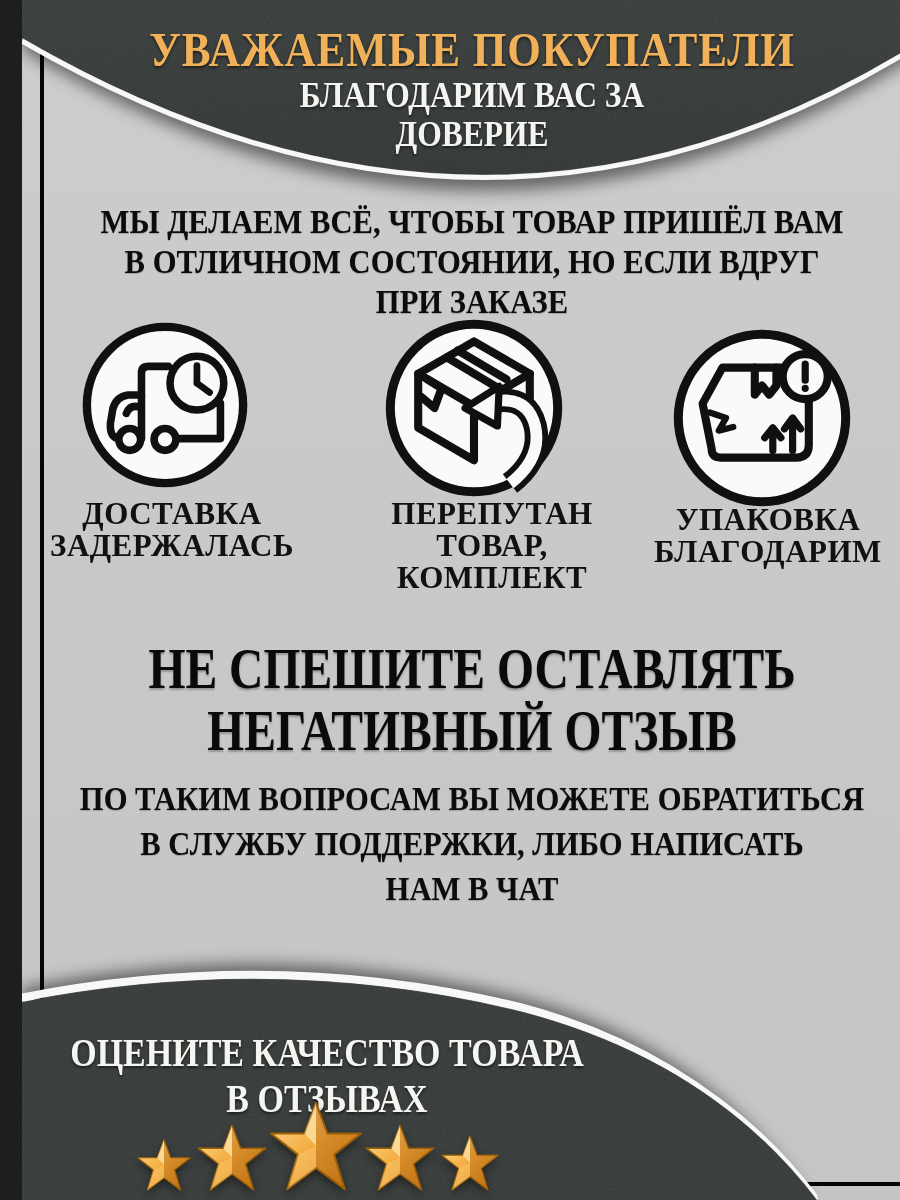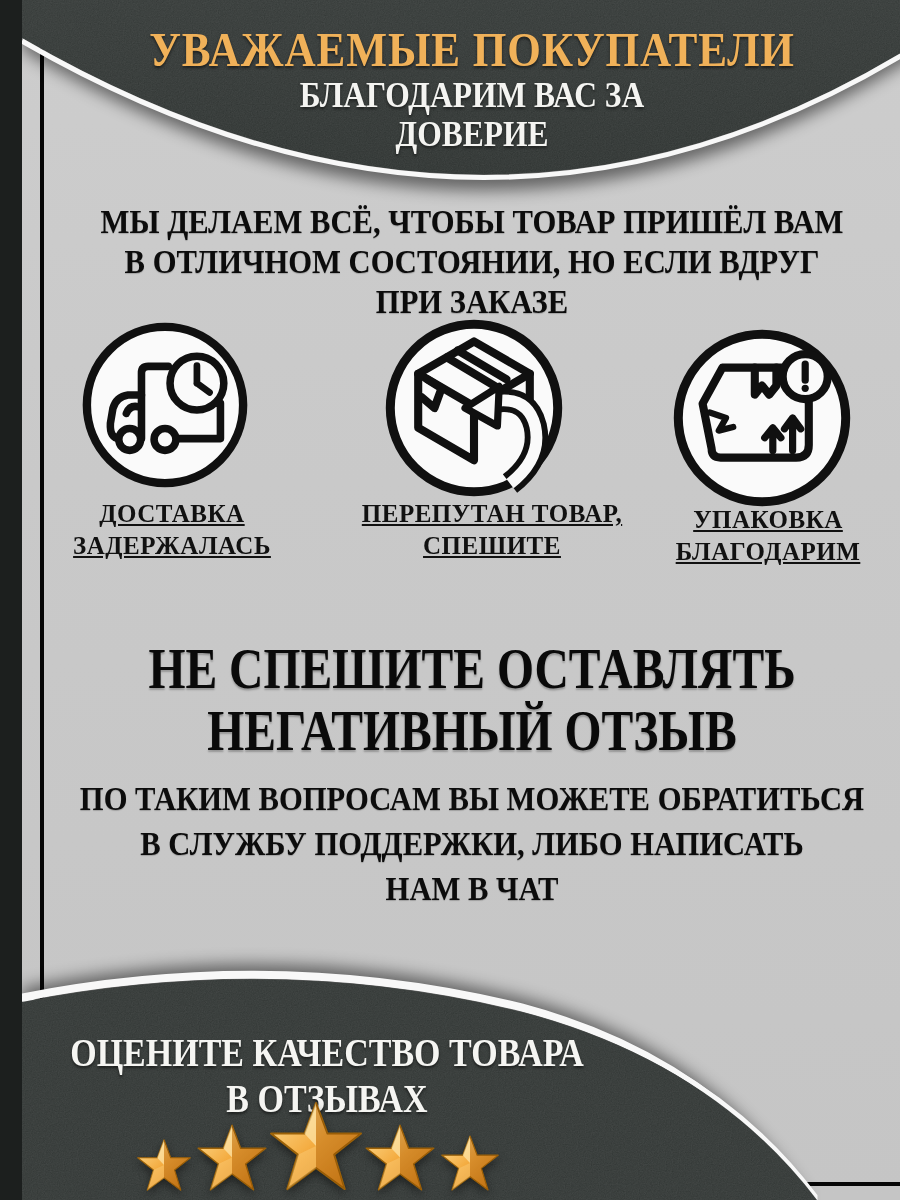--- a/index.html
+++ b/index.html
@@ -20,21 +20,21 @@
   .cond{transform:scaleX(0.9);transform-origin:50% 50%;}
   .cond85{transform:scaleX(0.85);transform-origin:50% 50%;}
   .gold-title{top:22px;font-size:48px;letter-spacing:1px;color:#f0b159;
     text-shadow:0 2px 3px rgba(0,0,0,0.55);}
   .white-sub{top:76px;font-size:35px;line-height:39px;color:#f4f4f1;
     text-shadow:0 2px 3px rgba(0,0,0,0.5);}
   .intro{top:202px;font-size:34px;line-height:40px;color:#0c0c0c;
     text-shadow:0 1px 1px rgba(0,0,0,0.2);}
   .icon-svg{position:absolute;z-index:5;}
   .issue-label{position:absolute;z-index:5;text-align:center;font-weight:700;
-    font-size:25px;line-height:32px;color:#111;letter-spacing:0.5px;text-decoration:underline;}
+    font-size:31px;line-height:32px;color:#111;letter-spacing:0.5px;}
   .lbl-1{left:20px;top:498px;width:260px;}
   .lbl-2{left:315px;top:498px;width:310px;}
   .lbl-3{left:612px;top:504px;width:268px;}
   .warn-head{top:638px;font-size:56px;line-height:62px;color:#0a0a0a;
     text-shadow:0 2px 2px rgba(0,0,0,0.25);}
   .warn-body{top:776px;font-size:34px;line-height:45px;color:#0c0c0c;
     text-shadow:0 1px 1px rgba(0,0,0,0.2);}
   .footer-head{top:1030px;width:610px;font-size:40px;line-height:46px;color:#f5f5f2;
     text-shadow:0 2px 3px rgba(0,0,0,0.55);}
   .stars-row{
@@ -149,21 +149,21 @@
     <path d="M74,20 L74,29" fill="none" stroke="#101010" stroke-width="4" stroke-linecap="round"></path>
     <circle cx="74" cy="33.5" r="2" fill="#101010"></circle>
   </svg>
 
   <div class="issue-label lbl-1">
     <div>ДОСТАВКА</div>
     <div>ЗАДЕРЖАЛАСЬ</div>
   </div>
   <div class="issue-label lbl-2">
     <div>ПЕРЕПУТАН ТОВАР,</div>
-    <div>СПЕШИТЕ</div>
+    <div>КОМПЛЕКТ</div>
   </div>
   <div class="issue-label lbl-3">
     <div>УПАКОВКА</div>
     <div>БЛАГОДАРИМ</div>
   </div>
 
   <div class="txt warn-head cond85">
     <div>НЕ СПЕШИТЕ ОСТАВЛЯТЬ</div>
     <div>НЕГАТИВНЫЙ ОТЗЫВ</div>
   </div>

